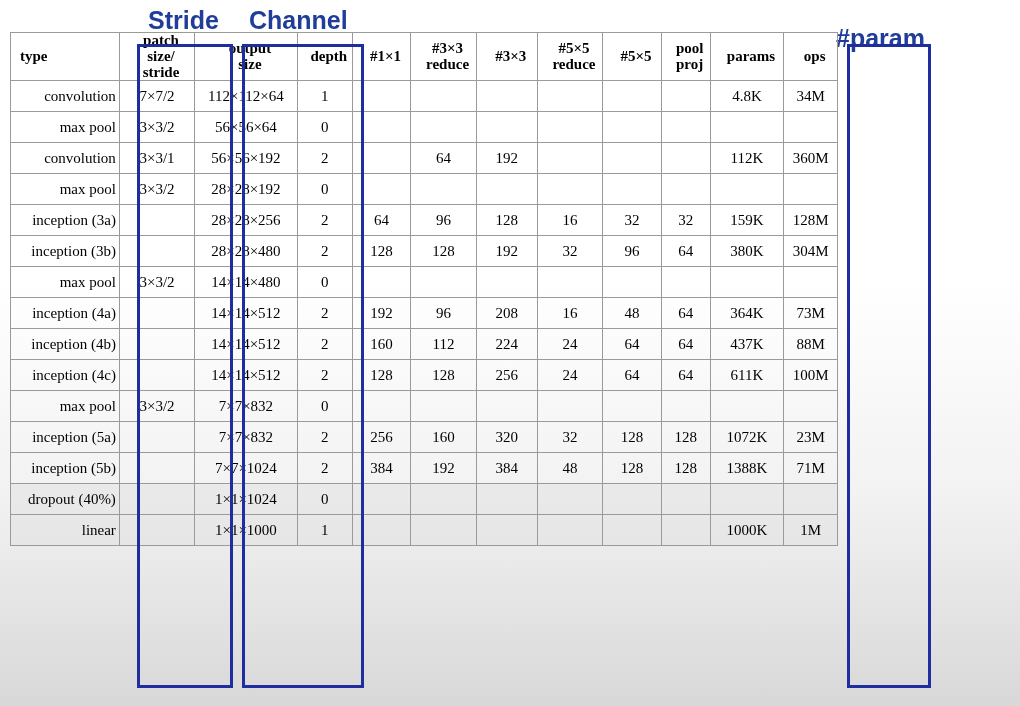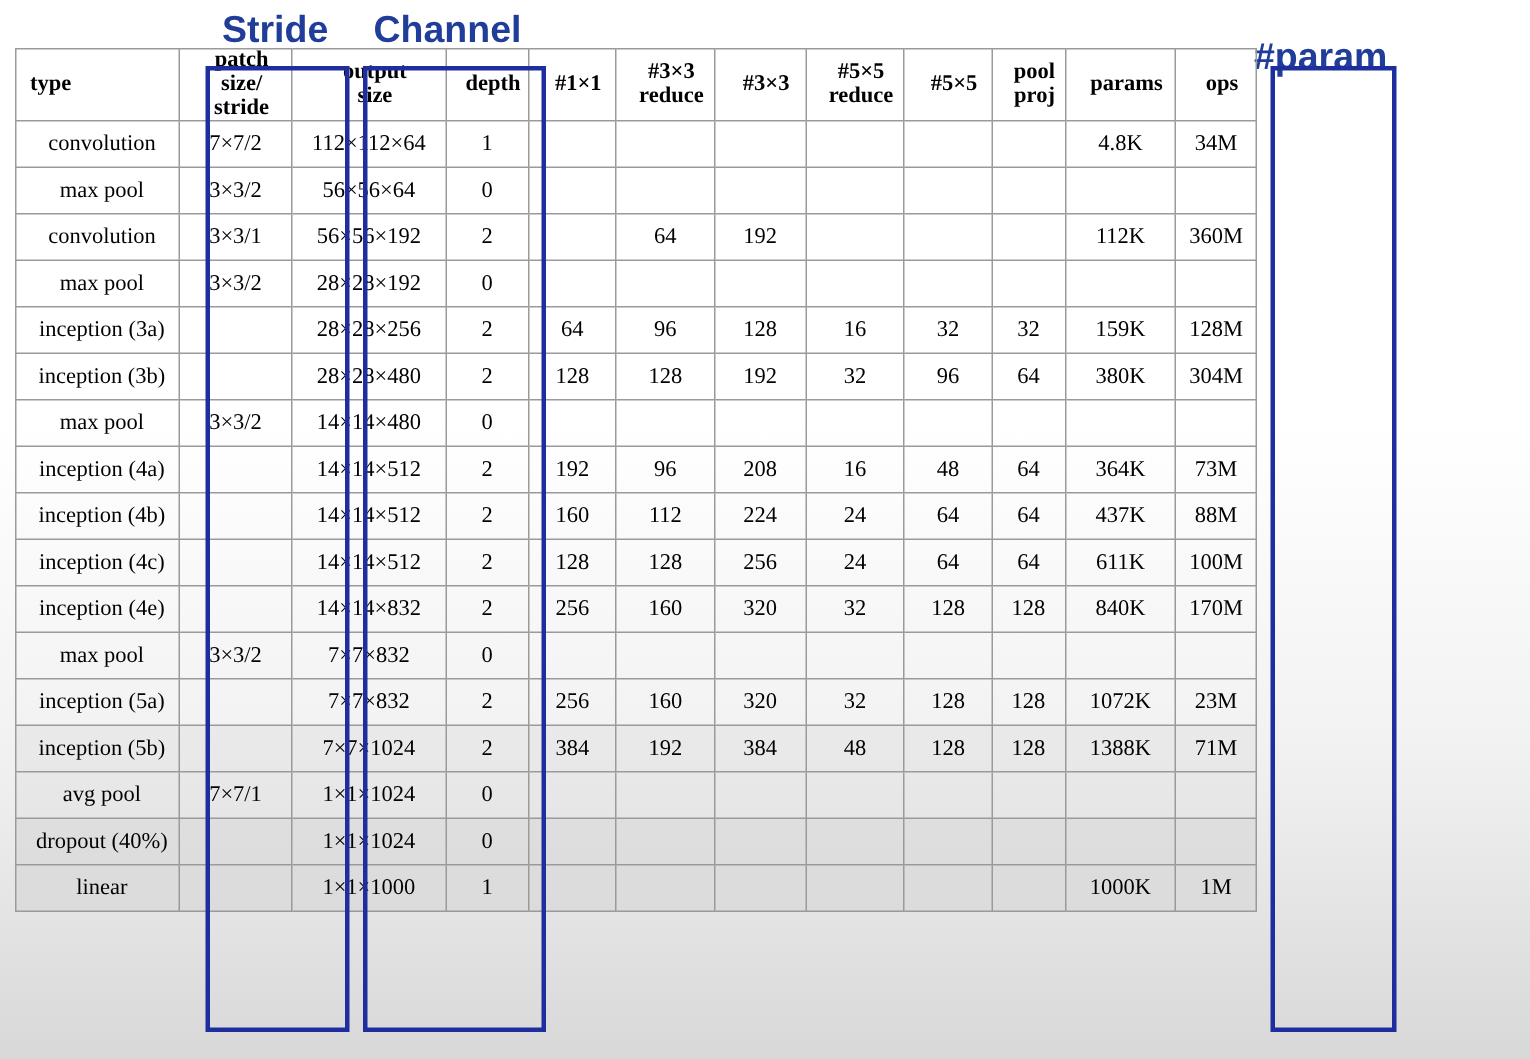--- a/index.html
+++ b/index.html
@@ -50,21 +50,21 @@
     padding: 0 3px;
     background: transparent;
   }
   table.net thead th {
     font-weight: bold;
     line-height: 1.05;
     height: 44px;
     padding-left: 11px;
   }
   table.net td.type {
-    text-align: center;
+    text-align: right;
     padding-left: 9px;
   }
   
   col.c-type   { width: 128px; }
   col.c-patch  { width: 94px; }
   col.c-out    { width: 118px; }
   col.c-depth  { width: 58px; }
   col.c-1x1    { width: 68px; }
   col.c-3r     { width: 72px; }
   col.c-3x3    { width: 72px; }
@@ -295,90 +295,62 @@
           <td>128</td>
           <td>128</td>
           <td>256</td>
           <td>24</td>
           <td>64</td>
           <td>64</td>
           <td>611K</td>
           <td>100M</td>
         </tr>
         <tr>
-          <td class="type">inception (4e)</td>
-          <td></td>
-          <td>14×14×832</td>
+          <td class="type">max pool</td>
+          <td>3×3/2</td>
+          <td>7×7×832</td>
+          <td>0</td>
+          <td></td>
+          <td></td>
+          <td></td>
+          <td></td>
+          <td></td>
+          <td></td>
+          <td></td>
+          <td></td>
+        </tr>
+        <tr>
+          <td class="type">inception (5a)</td>
+          <td></td>
+          <td>7×7×832</td>
           <td>2</td>
           <td>256</td>
           <td>160</td>
           <td>320</td>
           <td>32</td>
           <td>128</td>
           <td>128</td>
-          <td>840K</td>
-          <td>170M</td>
-        </tr>
-        <tr>
-          <td class="type">max pool</td>
-          <td>3×3/2</td>
-          <td>7×7×832</td>
-          <td>0</td>
-          <td></td>
-          <td></td>
-          <td></td>
-          <td></td>
-          <td></td>
-          <td></td>
-          <td></td>
-          <td></td>
-        </tr>
-        <tr>
-          <td class="type">inception (5a)</td>
-          <td></td>
-          <td>7×7×832</td>
-          <td>2</td>
-          <td>256</td>
-          <td>160</td>
-          <td>320</td>
-          <td>32</td>
-          <td>128</td>
-          <td>128</td>
           <td>1072K</td>
           <td>23M</td>
         </tr>
         <tr>
           <td class="type">inception (5b)</td>
           <td></td>
           <td>7×7×1024</td>
           <td>2</td>
           <td>384</td>
           <td>192</td>
           <td>384</td>
           <td>48</td>
           <td>128</td>
           <td>128</td>
           <td>1388K</td>
           <td>71M</td>
         </tr>
         <tr>
-          <td class="type">avg pool</td>
-          <td>7×7/1</td>
-          <td>1×1×1024</td>
-          <td>0</td>
-          <td></td>
-          <td></td>
-          <td></td>
-          <td></td>
-          <td></td>
-          <td></td>
-          <td></td>
-          <td></td>
-        </tr>
-        <tr>
           <td class="type">dropout (40%)</td>
           <td></td>
           <td>1×1×1024</td>
           <td>0</td>
           <td></td>
           <td></td>
           <td></td>
           <td></td>
           <td></td>
           <td></td>

